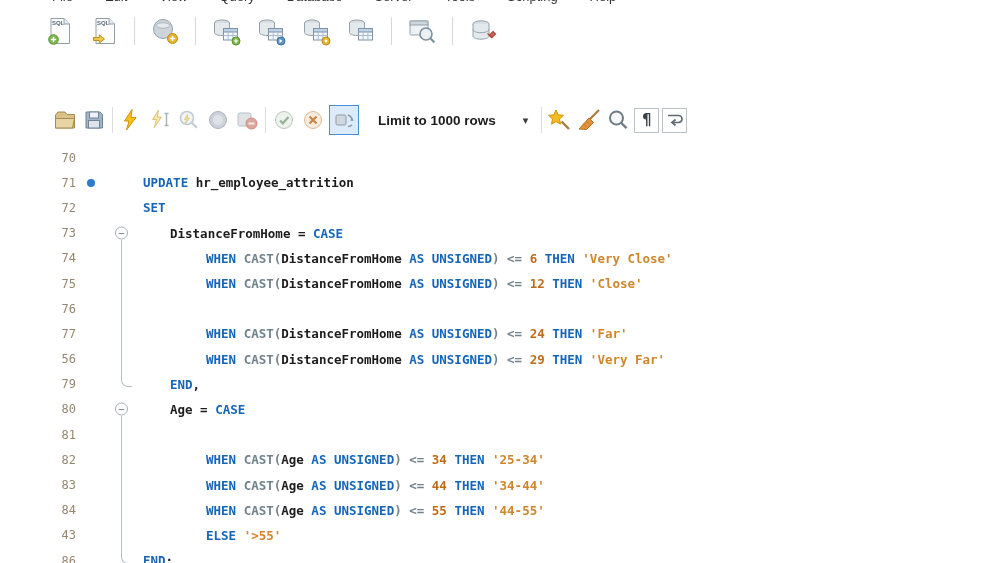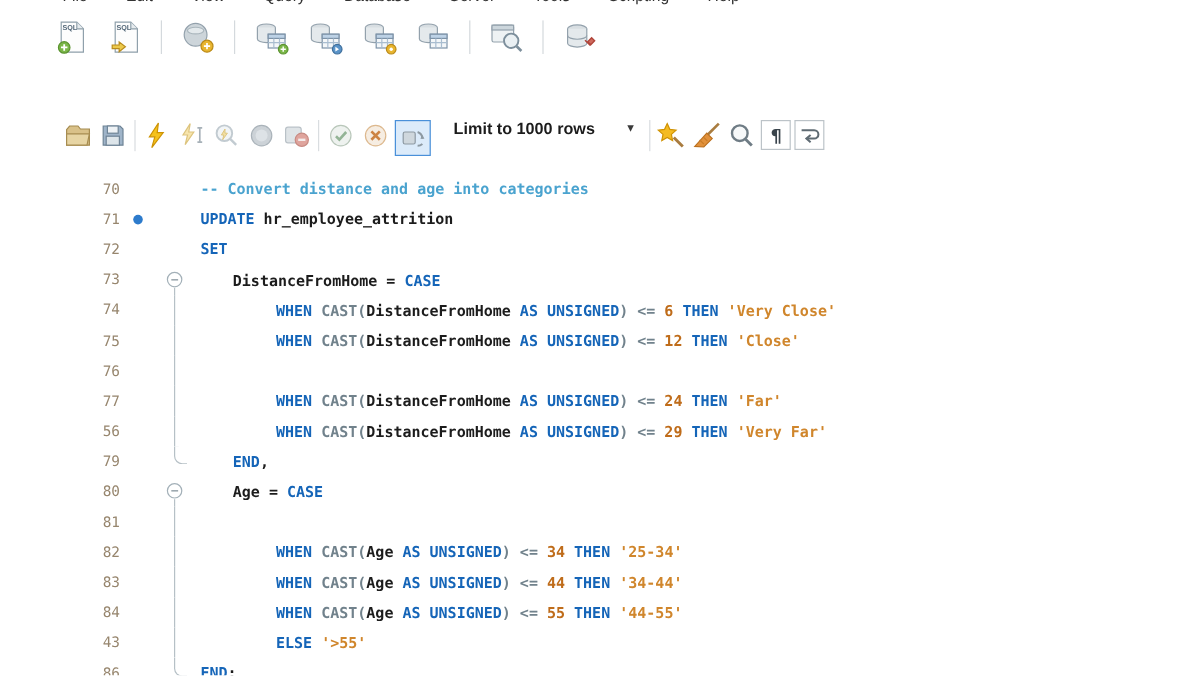--- a/index.html
+++ b/index.html
@@ -18,34 +18,34 @@
 
   
   .tabstrip{position:absolute;top:62px;left:35px;width:312px;height:34px;
     background:linear-gradient(var(--tab_strip_top,#2f6ba1),var(--tab_strip_bottom,#1e4c7a));
     display:flex;align-items:center;}
   .tab{display:flex;align-items:center;height:100%;padding:0 10px 0 12px;background:rgba(255,255,255,0.05);}
   .tab-title{color:#eef3f8;font-size:13.5px;letter-spacing:.2px;}
   .tab-close{margin-left:30px;color:#c3d2de;font-size:15px;line-height:15px;cursor:pointer;}
 
   
-  .editor-toolbar{position:absolute;top:100px;left:52px;height:40px;display:flex;align-items:flex-start;gap:3px;}
+  .editor-toolbar{position:absolute;top:100px;left:52px;height:40px;display:flex;align-items:center;gap:3px;}
   .et-icon{width:26px;height:26px;display:flex;align-items:center;justify-content:center;}
   .et-sep{width:1px;height:26px;background:#d9dde0;margin:0 2px;}
   .autocommit{width:30px;height:30px;border:1px solid var(--autocommit_border,#4a90d9);background:#dcebfa;
     display:flex;align-items:center;justify-content:center;box-sizing:border-box;}
   .limit{font-size:13.5px;font-weight:600;color:#1c1c1c;margin-left:16px;white-space:nowrap;}
   .dd-arrow{font-size:11px;color:#3a3a3a;margin:0 8px 0 24px;}
   .boxed{width:25px;height:25px;border:1px solid #bcc3c8;background:#fff;display:flex;align-items:center;justify-content:center;box-sizing:border-box;}
   .pilcrow{font-size:15px;font-weight:bold;color:#39434b;font-family:"DejaVu Sans",sans-serif;}
 
   
   .code{position:absolute;top:143px;left:0;right:0;bottom:0;font-family:"DejaVu Sans Mono",monospace;
     font-size:12.5px;font-weight:bold;padding-top:2px;}
-  .code-line{display:flex;height:25.2px;align-items:center;position:relative;padding-left:24px;}
+  .code-line{display:flex;height:25.2px;align-items:center;position:relative;}
   .ln{width:76px;text-align:right;color:var(--line_number,#97866e);font-size:12px;font-weight:normal;flex:none;}
   .dot-cell{width:30px;flex:none;display:flex;justify-content:center;align-items:center;height:100%;}
   .stmt-dot{width:8px;height:8px;border-radius:50%;background:var(--statement_dot,#2d7bcc);}
   .fold-cell{width:36px;flex:none;position:relative;height:100%;}
   .fold-btn{position:absolute;left:9px;top:50%;transform:translateY(-50%);width:13px;height:13px;
     border:1px solid #a3b0b8;border-radius:50%;background:#fff;color:#76868f;font-size:11px;line-height:12px;
     text-align:center;font-weight:normal;box-sizing:border-box;cursor:pointer;}
   .fold-tail{position:absolute;left:15px;top:calc(50% + 7px);bottom:0;width:1px;background:#b6c0c6;}
   .fold-line{position:absolute;left:15px;top:0;bottom:0;width:1px;background:#b6c0c6;}
   .fold-corner{position:absolute;left:15px;top:0;width:10px;height:58%;border-left:1px solid #b6c0c6;
@@ -267,21 +267,20 @@
       </svg>
     </span>
   </div>
 
   <div class="code">
     <div>
         <div class="code-line">
           <span class="ln">70</span>
           <span class="dot-cell"></span>
           <span class="fold-cell"></span>
-          <span class="code-text ind0"><span class="tok-c">-- Convert distance and age into categories</span></span>
         </div>
         <div class="code-line">
           <span class="ln">71</span>
           <span class="dot-cell">
             <span class="stmt-dot"></span>
           </span>
           <span class="fold-cell"></span>
           <span class="code-text ind0"><span class="tok-k">UPDATE</span><span class="tok-p"> hr_employee_attrition</span></span>
         </div>
         <div class="code-line">

